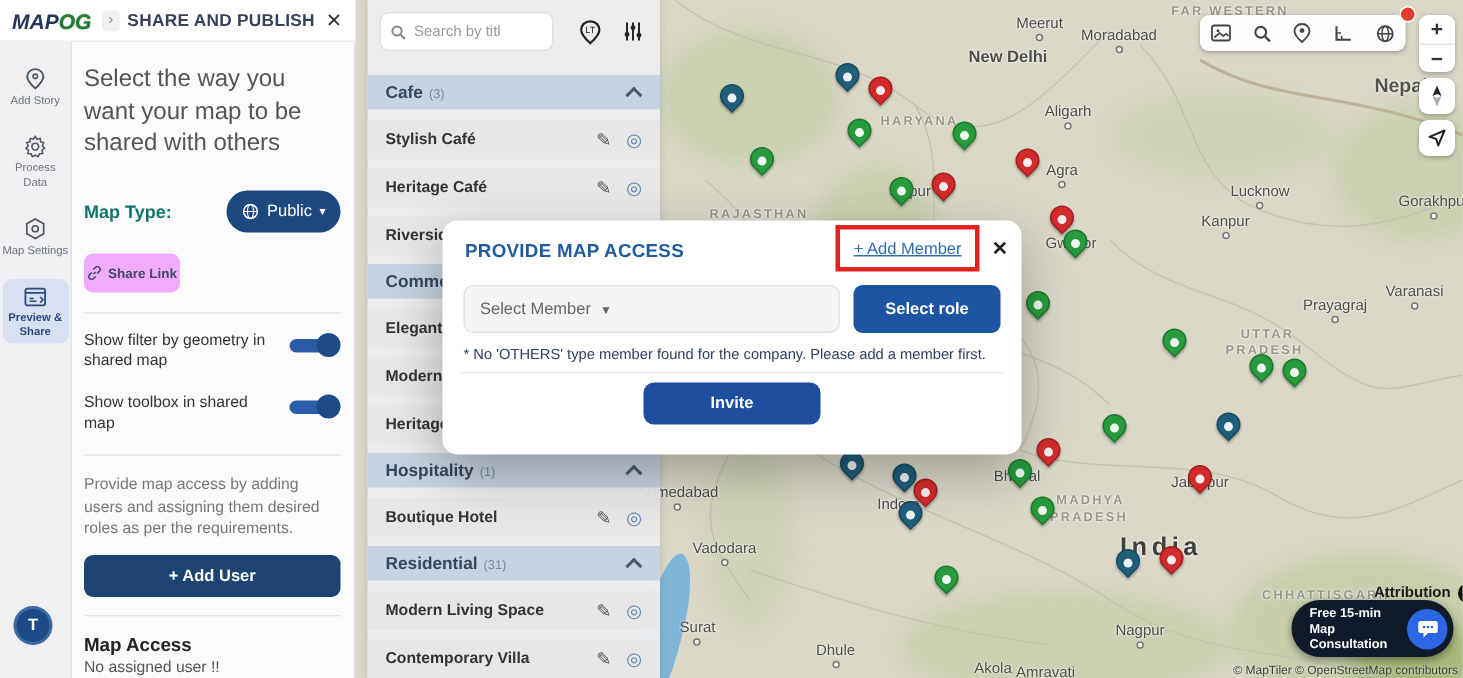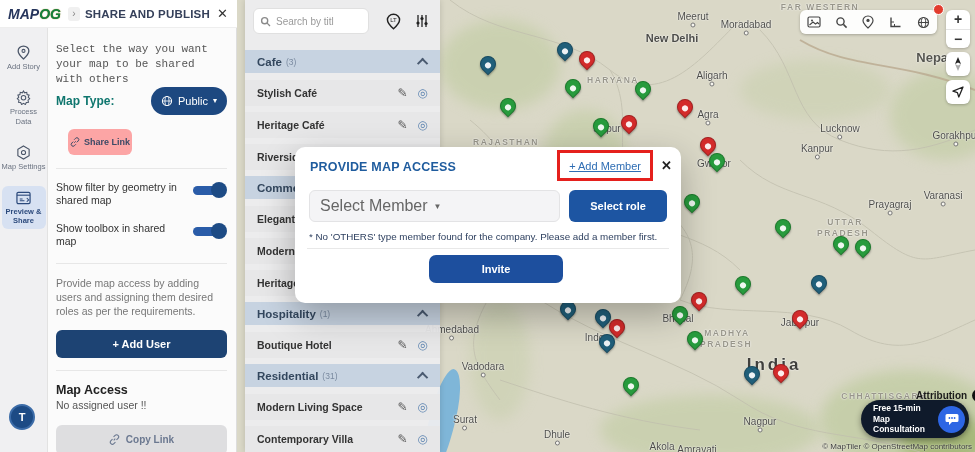--- a/index.html
+++ b/index.html
@@ -76,28 +76,28 @@
   .rail-item svg { display:block; margin:0 auto; }
   .rail-item.active { background:#d7e1f2; }
   .rail-item.active .lbl { color:#2c4a7c; font-weight:bold; }
   .avatar { position:absolute; left:9px; bottom:22px; width:26px; height:26px; border-radius:50%; background:#1d4b85;
      color:#fff; font-size:11px; font-weight:bold; display:flex; align-items:center; justify-content:center;
      border:2px solid #3c6ca8; cursor:pointer; }
 
   
   .share-panel { position:absolute; left:48px; top:28px; width:189px; bottom:0; background:#fbfbfb;
      border-right:1px solid #ddd; z-index:11; padding:14px 9px 0 8px; }
-  .intro { font-size:11px; color:#555; line-height:1.35; margin-bottom:0;font-family:Liberation Mono, monospace; }
+  .intro { font-size:16px; color:#555; line-height:1.35; margin-bottom:20px; }
   .maptype-row { display:flex; align-items:center; justify-content:space-between; margin-bottom:14px; }
   .maptype-lbl { font-size:12px; font-weight:bold; color:#0f766e; }
   .public-btn { background:#1d4880; color:#fff; font-size:11px; border-radius:14px; height:28px; width:76px;
      display:flex; align-items:center; justify-content:center; gap:5px; cursor:pointer; }
   .share-btn-row { display:flex; gap:6px; margin-bottom:13px; }
-  .gray-btn { background:#fca5a5; border-radius:6px; height:26px; display:flex; align-items:center;
-     justify-content:center; gap:4px; font-size:9px; color:#3c4a66; font-weight:bold; cursor:pointer; padding:0 1px;margin-left:12px; }
+  .gray-btn { background:#f0abfc; border-radius:6px; height:26px; display:flex; align-items:center;
+     justify-content:center; gap:4px; font-size:9px; color:#3c4a66; font-weight:bold; cursor:pointer; padding:0 1px; }
   .gray-btn.sl { flex:0 0 64px; }
   .gray-btn.sem { flex:1; }
   .hr { border-top:1px solid #e7e7e7; margin:0 0 12px; }
   .toggle-row { display:flex; align-items:flex-start; justify-content:space-between; margin-bottom:14px; gap:8px; }
   .toggle-row .t-lbl { font-size:10.5px; color:#333; line-height:1.3; flex:1; }
   .switch { flex:0 0 34px; position:relative; height:16px; margin-top:1px; cursor:pointer; }
   .switch .track { position:absolute; left:0; top:4px; width:32px; height:9px; border-radius:5px; background:#2a5ca8; }
   .switch .knob { position:absolute; right:0; top:0; width:16px; height:16px; border-radius:50%; background:#1d4b85; }
   .provide-txt { font-size:10.5px; color:#777; line-height:1.35; margin-bottom:11px; }
   .navy-btn { background:#1d4373; color:#fff; font-size:11px; font-weight:bold; border-radius:6px; height:28px;
@@ -132,27 +132,27 @@
 
   
   .modal { position:absolute; left:295px; top:147px; width:386px; height:156px; background:#fff; border-radius:10px;
      z-index:20; box-shadow:0 12px 34px rgba(0,0,0,.28); }
   .modal-title { position:absolute; left:15px; top:13px; font-size:12.5px; font-weight:bold; color:#1f5c9e; letter-spacing:.2px; }
   .addmem-box { position:absolute; right:28px; top:3px; border:3px solid #e5201d; padding:3px 9px 4px; }
   .addmem-link { font-size:11px; color:#2e6db4; text-decoration:underline; cursor:pointer; }
   .modal-close { position:absolute; right:9px; top:11px; font-size:13px; font-weight:bold; color:#222; cursor:pointer; }
   .member-dd { position:absolute; left:14px; top:43px; width:251px; height:32px; background:#f4f4f6;
      border:1px solid #e3e3e5; border-radius:6px; display:flex; align-items:center; padding:0 10px; gap:6px; cursor:pointer; }
-  .member-dd .ph { font-size:16px; color:#666; }
+  .member-dd .ph { font-size:11px; color:#666; }
   .member-dd .car { font-size:8px; color:#666; }
   .role-btn { position:absolute; left:274px; top:43px; width:98px; height:32px; background:#1d55a2; border-radius:6px;
      color:#fff; font-size:11px; font-weight:bold; display:flex; align-items:center; justify-content:center; cursor:pointer; }
   .warn { position:absolute; left:14px; top:84px; font-size:9.8px; color:#2f4160; }
   .modal-hr { position:absolute; left:12px; right:12px; top:101px; border-top:1px solid #e8e8e8; }
-  .invite-btn { position:absolute; left:134px; top:108px; width:134px; height:28px; background:#1d4f9e; border-radius:7px;
+  .invite-btn { position:absolute; left:134px; top:108px; width:118px; height:28px; background:#1d4f9e; border-radius:7px;
      color:#fff; font-size:11px; font-weight:bold; display:flex; align-items:center; justify-content:center; cursor:pointer; }
 </style>
 </head>
 <body>
 
 <div class="stage">
 
   <div class="map">
     <div class="patch" style="left:440px;top:20px;width:120px;height:90px;"></div>
     <div class="patch" style="left:545px;top:110px;width:80px;height:80px;"></div>

